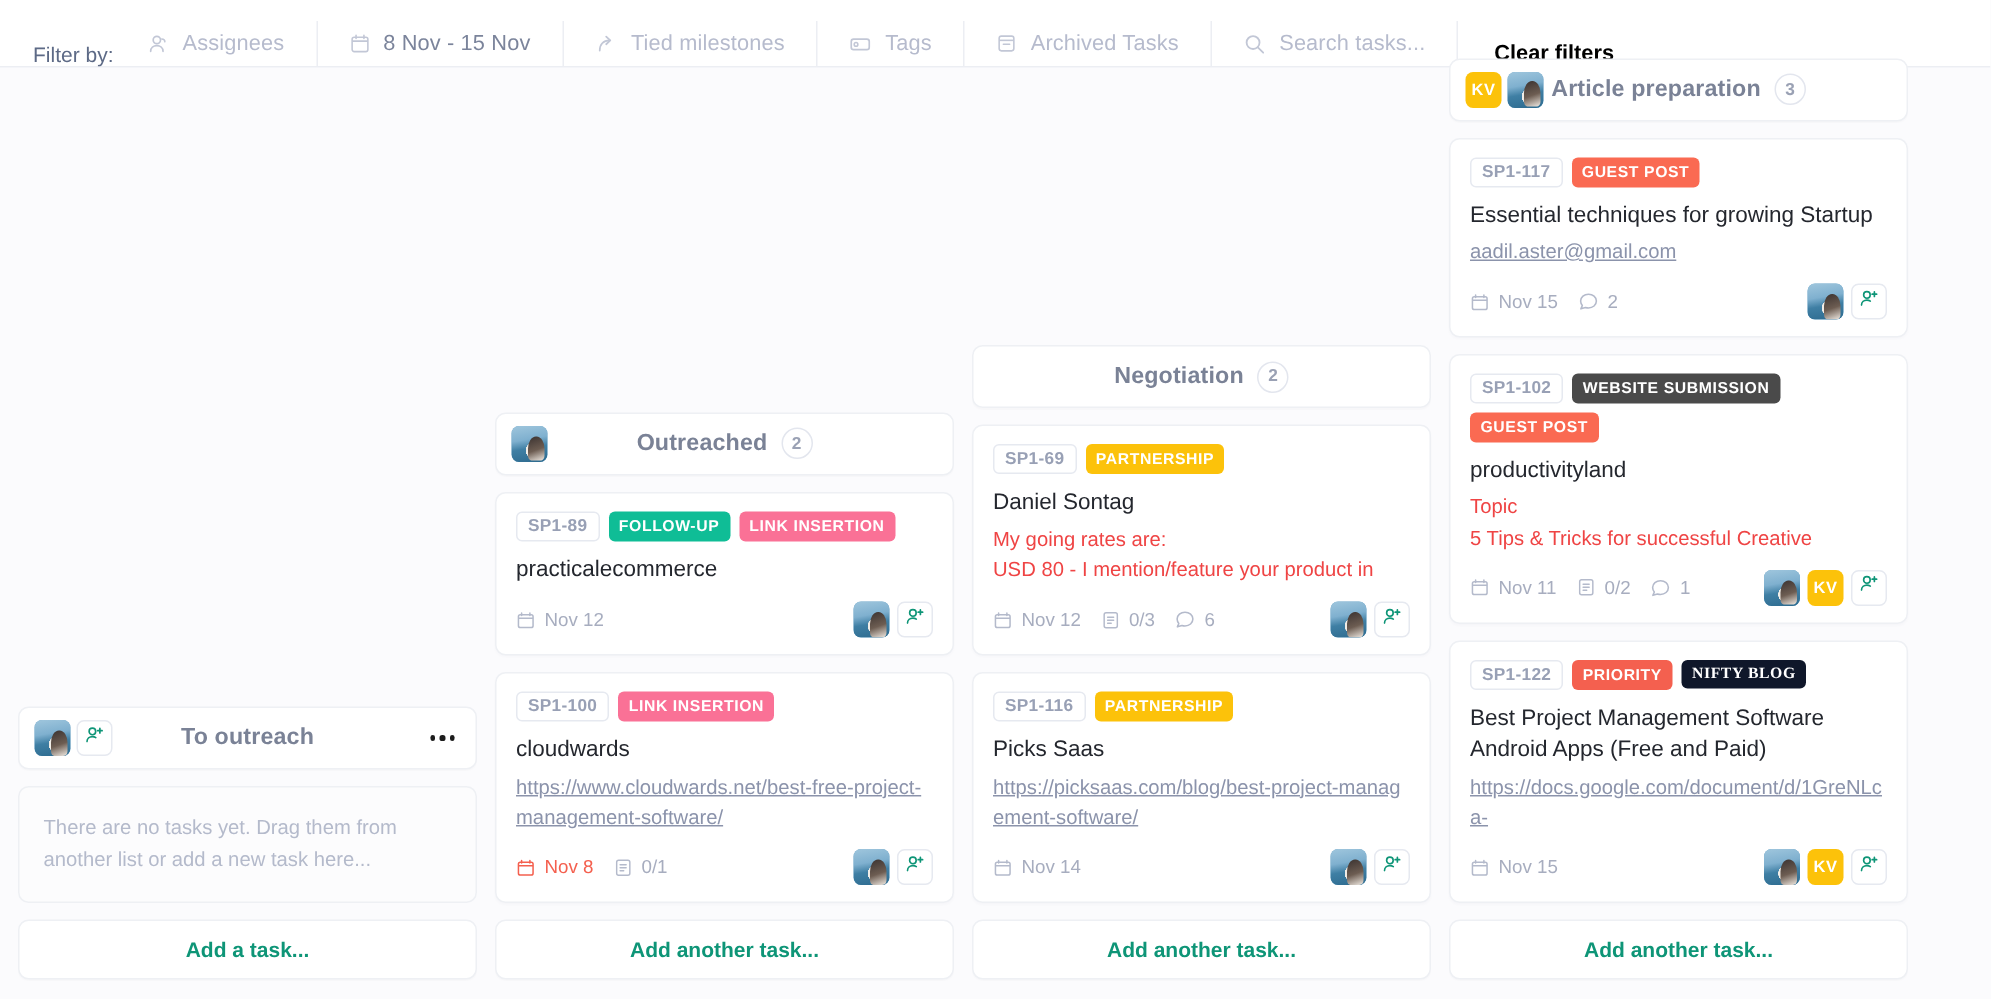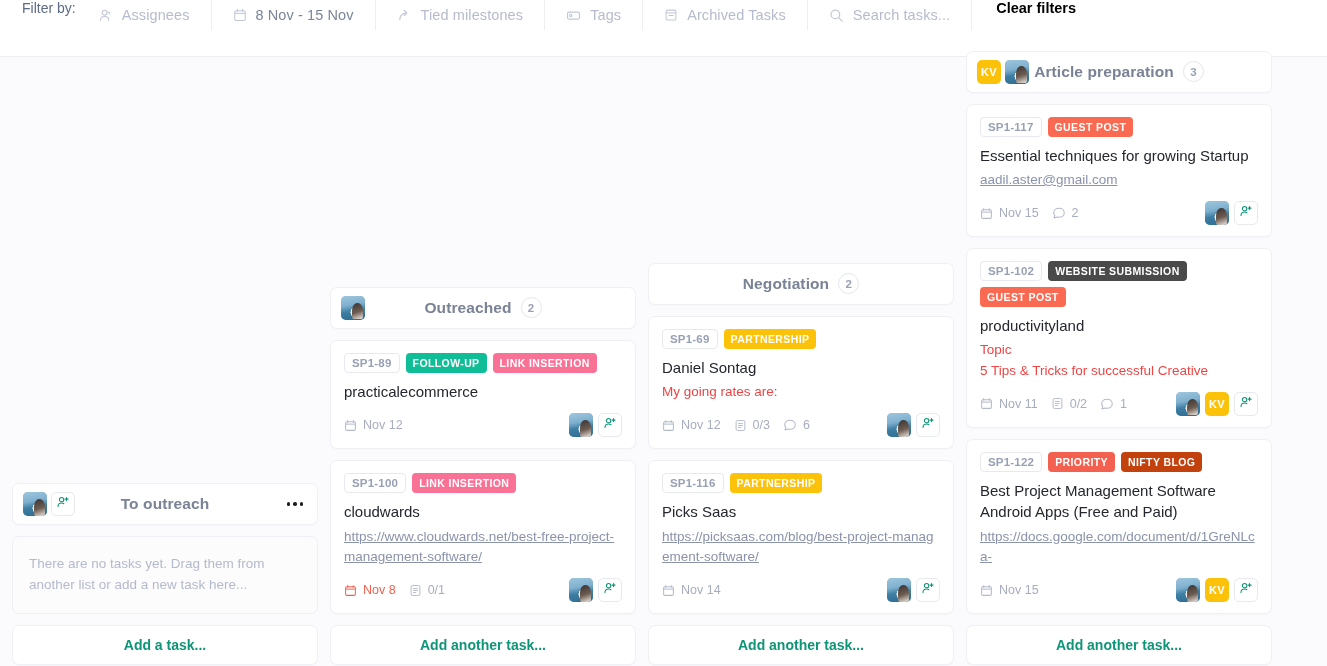--- a/index.html
+++ b/index.html
@@ -5,25 +5,25 @@
   * { box-sizing: border-box; margin: 0; padding: 0; }
   html, body {
     width: 1327px; height: 666px;
     background: #fbfbfd;
     font-family: "Liberation Sans", sans-serif;
     overflow: hidden;
   }
 
   
   .filter-bar {
-    height: 57px;
+    height: 45px;
     background: #ffffff;
     border-bottom: 1px solid #eceef3;
     display: flex;
-    align-items: flex-start;
+    align-items: flex-end;
     padding: 0 22px;
     gap: 0;
   }
   .filter-label {
     font-size: 14px;
     color: #5d6a86;
     margin-right: 22px;
     white-space: nowrap;
   }
   .filter-item {
@@ -377,20 +377,21 @@
           <span class="col-count">2</span>
         </div>
       </div>
       <div class="card">
         <div class="badges">
           <span class="code">SP1-69</span>
           <span class="tag" style="background: rgb(252, 194, 10);">PARTNERSHIP</span>
         </div>
         <div class="card-title">Daniel Sontag</div>
         <div class="card-desc">My going rates are:</div>
+        <div class="card-desc">USD 80 - I mention/feature your product in</div>
         <div class="card-foot">
           <span class="meta">
             <span style="display: flex;">
               <svg width="13" height="13" viewBox="0 0 16 16" fill="none">
                 <rect x="2" y="3.4" width="12" height="10.6" rx="1.5" stroke="#b4bacb" stroke-width="1.25"></rect>
                 <path d="M2 6.3h12" stroke="#b4bacb" stroke-width="1.25"></path>
                 <path d="M4.6 2v2M11.4 2v2" stroke="#b4bacb" stroke-width="1.25" stroke-linecap="round"></path>
               </svg>
             </span>
             <span>Nov 12</span>
@@ -552,21 +553,21 @@
                   <path d="M12.1 3v3.4M10.4 4.7h3.4" stroke="#0e9577" stroke-width="1.3" stroke-linecap="round"></path>
                 </svg></span>
             </div>
           </div>
         </div>
       </div>
       <div class="card">
         <div class="badges">
           <span class="code">SP1-122</span>
           <span class="tag" style="background: rgb(244, 96, 79);">PRIORITY</span>
-          <span class="tag" style="background: #c2410c;">NIFTY BLOG</span>
+          <span class="tag" style="background: #0f172a; font-family: Liberation Serif, serif;">NIFTY BLOG</span>
         </div>
         <div class="card-title">Best Project Management Software Android Apps (Free and Paid)</div>
         <a class="card-link">https://docs.google.com/document/d/1GreNLca-</a>
         <div class="card-foot">
           <span class="meta">
             <span style="display: flex;">
               <svg width="13" height="13" viewBox="0 0 16 16" fill="none">
                 <rect x="2" y="3.4" width="12" height="10.6" rx="1.5" stroke="#b4bacb" stroke-width="1.25"></rect>
                 <path d="M2 6.3h12" stroke="#b4bacb" stroke-width="1.25"></path>
                 <path d="M4.6 2v2M11.4 2v2" stroke="#b4bacb" stroke-width="1.25" stroke-linecap="round"></path>

